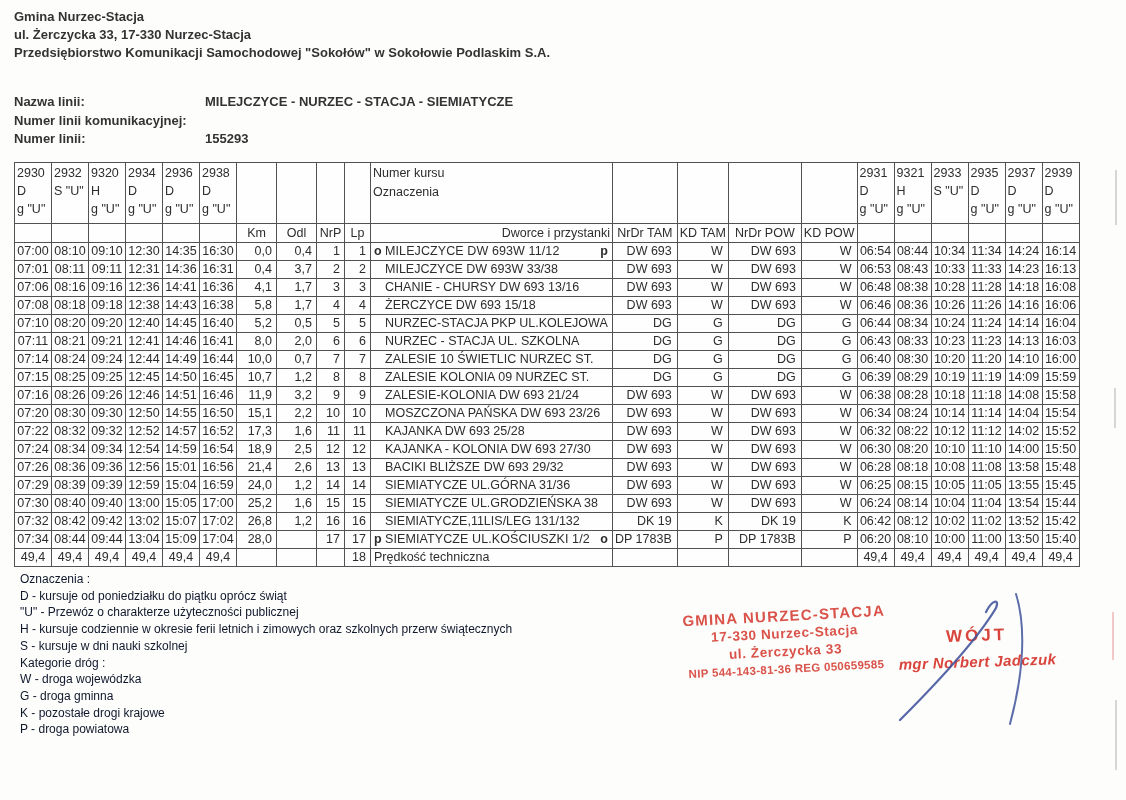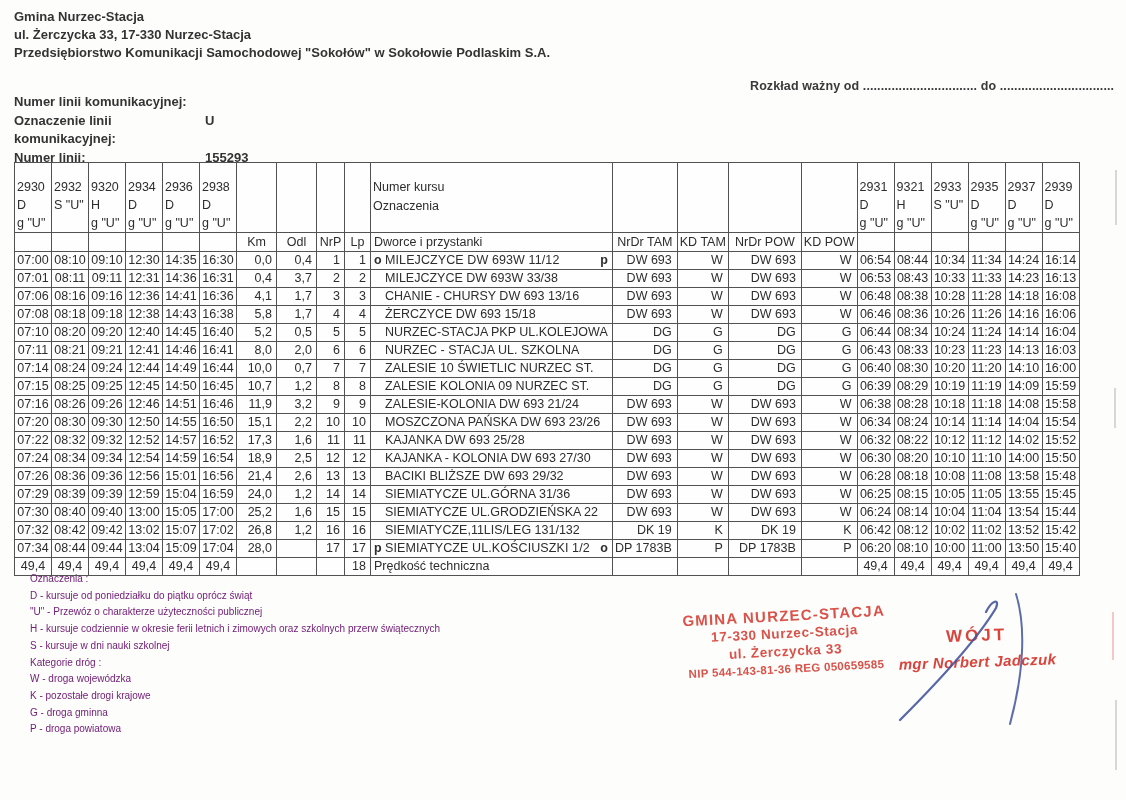--- a/index.html
+++ b/index.html
@@ -9,35 +9,35 @@
 
   .company{position:absolute;left:14px;top:8px;font-size:13px;font-weight:bold;line-height:18px;color:#333}
   .valid{position:absolute;left:750px;top:79px;font-size:12.5px;font-weight:bold;color:#3a3a3a;letter-spacing:.1px}
 
   .meta{position:absolute;left:14px;top:93px;font-size:13px;font-weight:bold;line-height:18.5px;color:#333}
   .meta .mrow{display:flex}
   .meta .lbl{width:191px;flex:0 0 191px}
 
   table.tt{position:absolute;left:14px;top:162px;border-collapse:collapse;table-layout:fixed;border:1.5px solid #474747;background:#fefefe}
   .tt th,.tt td{border:1px solid #525252;font-size:12.5px;font-weight:normal;color:#2d2d2d;white-space:nowrap;overflow:hidden;padding:0 2px;height:18px;line-height:17px;text-align:left;vertical-align:middle}
-  .tt tr.hr1 th{height:61px;vertical-align:top;padding-top:15px}
+  .tt tr.hr1 th{height:61px;vertical-align:top;padding-top:1px}
   .tt .crs div{line-height:18px}
   .tt .corner div{line-height:19px}
   .tt tr.sub th{height:19px;text-align:center}
-  .tt tr.sub th.sth{text-align:left;padding-left:3px}
+  .tt tr.sub th.sth{text-align:right;padding-left:3px}
   .tt td.t{text-align:center}
   .tt td.num{text-align:right;padding-right:4px}
   .tt td.st{padding-left:3px}
   .tt td.st .mkl{display:inline-block;width:11px;font-weight:bold}
   .tt td.st .mkr{float:right;font-weight:bold;padding-right:2px}
   .tt td.st.b .sttx{font-weight:normal;letter-spacing:.1px}
   .tt td.rr{text-align:right;padding-right:5px}
   .tt tr.ft td{border-top:1.5px solid #474747}
 
-  .legend{position:absolute;left:30px;top:571px;font-size:10px;line-height:16.7px;color:#701a75}
+  .legend{position:absolute;left:20px;top:571px;font-size:12px;line-height:16.7px;color:#0f172a}
 
   .stamp-addr{position:absolute;left:652px;top:606px;width:266px;text-align:center;color:#d9534a;transform:rotate(-3deg);font-weight:bold}
   .stamp-addr .sa1{font-size:15px;letter-spacing:1.2px;line-height:19px}
   .stamp-addr .sa2,.stamp-addr .sa3{font-size:13.5px;line-height:18px;letter-spacing:.6px}
   .stamp-addr .sa4{font-size:11.5px;line-height:17px;letter-spacing:.3px}
 
   .stamp-wojt{position:absolute;left:862px;top:626px;width:230px;text-align:center;color:#d9453c;transform:rotate(-2deg)}
   .stamp-wojt .wt{font-size:17px;font-weight:bold;letter-spacing:3px;line-height:20px}
   .stamp-wojt .wn{font-size:15px;font-style:italic;font-weight:bold;margin-top:7px;letter-spacing:.4px}
 
@@ -50,30 +50,29 @@
 <body>
 
 <div class="page">
 
   <div class="company">
     <div>Gmina Nurzec-Stacja</div>
     <div>ul. Żerczycka 33, 17-330 Nurzec-Stacja</div>
     <div>Przedsiębiorstwo Komunikacji Samochodowej "Sokołów" w Sokołowie Podlaskim S.A.</div>
   </div>
 
-  <div class="valid">Rozkład ważny od ................................ do ................................</div>
 
   <div class="meta">
+    <div class="mrow">
+      <span class="lbl">Nazwa linii:</span>
+      <span>MILEJCZYCE - NURZEC - STACJA - SIEMIATYCZE</span>
+    </div>
     <div class="mrow">
       <span class="lbl">Numer linii komunikacyjnej:</span>
       <span></span>
-    </div>
-    <div class="mrow">
-      <span class="lbl">Oznaczenie linii komunikacyjnej:</span>
-      <span>U</span>
     </div>
     <div class="mrow">
       <span class="lbl">Numer linii:</span>
       <span>155293</span>
     </div>
   </div>
 
   <table class="tt" id="timetable">
       <colgroup>
         <col style="width: 37px;">
@@ -522,21 +521,21 @@
           <td class="t">07:30</td>
           <td class="t">08:40</td>
           <td class="t">09:40</td>
           <td class="t">13:00</td>
           <td class="t">15:05</td>
           <td class="t">17:00</td>
           <td class="num">25,2</td>
           <td class="num">1,6</td>
           <td class="num">15</td>
           <td class="num">15</td>
-          <td class="st"><span class="mkl"></span><span class="mkr"></span><span class="sttx">SIEMIATYCZE UL.GRODZIEŃSKA 22</span></td>
+          <td class="st"><span class="mkl"></span><span class="mkr"></span><span class="sttx">SIEMIATYCZE UL.GRODZIEŃSKA 38</span></td>
           <td class="rr">DW 693</td>
           <td class="rr">W</td>
           <td class="rr">DW 693</td>
           <td class="rr">W</td>
           <td class="t">06:24</td>
           <td class="t">08:14</td>
           <td class="t">10:04</td>
           <td class="t">11:04</td>
           <td class="t">13:54</td>
           <td class="t">15:44</td>
@@ -614,22 +613,22 @@
     </table>
 
   <div class="legend" id="legend">
       <div>Oznaczenia :</div>
       <div>D - kursuje od poniedziałku do piątku oprócz świąt</div>
       <div>"U" - Przewóz o charakterze użyteczności publicznej</div>
       <div>H - kursuje codziennie w okresie ferii letnich i zimowych oraz szkolnych przerw świątecznych</div>
       <div>S - kursuje w dni nauki szkolnej</div>
       <div>Kategorie dróg :</div>
       <div>W - droga wojewódzka</div>
+      <div>G - droga gminna</div>
       <div>K - pozostałe drogi krajowe</div>
-      <div>G - droga gminna</div>
       <div>P - droga powiatowa</div>
     </div>
 
   <div class="stamp-addr">
     <div class="sa1">GMINA NURZEC-STACJA</div>
     <div class="sa2">17-330 Nurzec-Stacja</div>
     <div class="sa3">ul. Żerczycka 33</div>
     <div class="sa4">NIP 544-143-81-36  REG 050659585</div>
   </div>
 

